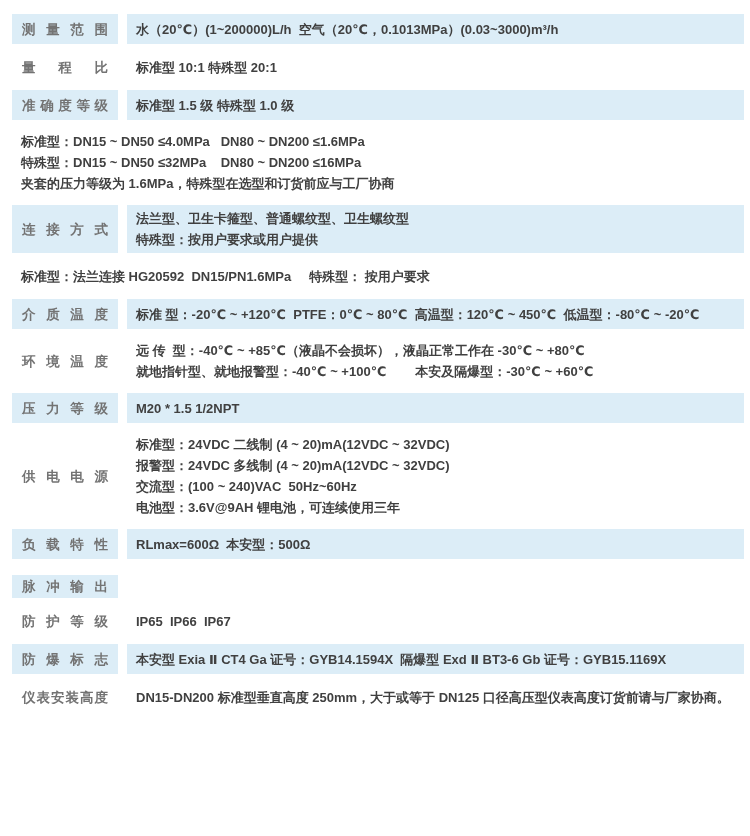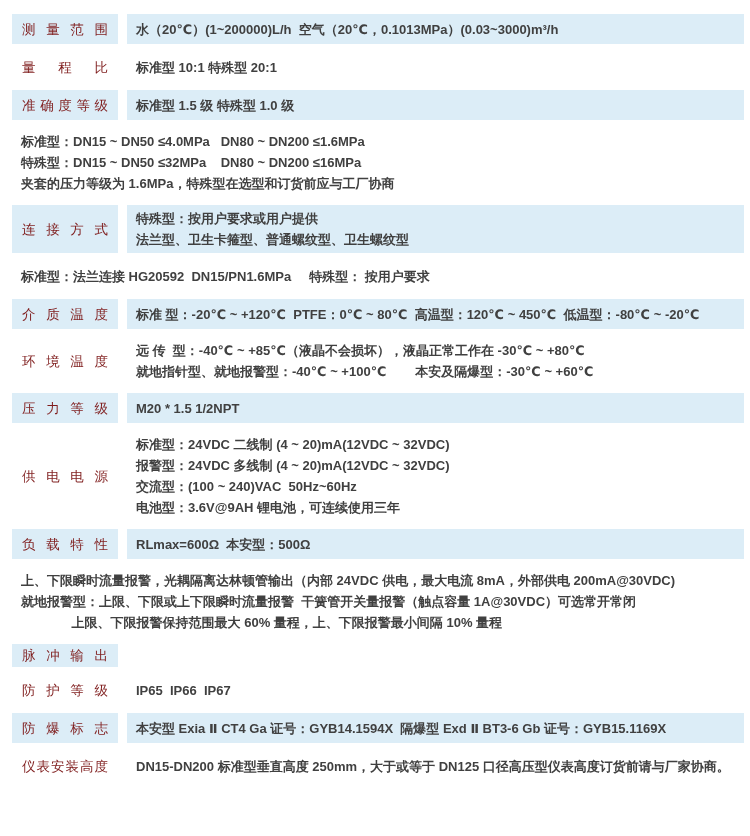--- a/index.html
+++ b/index.html
@@ -40,22 +40,22 @@
     flex: 0 0 106px;
     display: flex;
     align-items: center;
     box-sizing: border-box;
     padding: 3px 10px;
   }
   .label-text {
     display: block;
     width: 100%;
     font-size: 13.5px;
-    font-weight: 400;
-    color: #7f1d1d;
+    font-weight: 700;
+    color: #737373;
     text-align: justify;
     text-align-last: justify;
     line-height: 17px;
   }
   .value-cell {
     flex: 1 1 auto;
     display: flex;
     flex-direction: column;
     justify-content: center;
     box-sizing: border-box;
@@ -104,22 +104,22 @@
           <div class="line">标准型：DN15 ~ DN50 ≤4.0MPa   DN80 ~ DN200 ≤1.6MPa</div>
           <div class="line">特殊型：DN15 ~ DN50 ≤32MPa    DN80 ~ DN200 ≤16MPa</div>
           <div class="line">夹套的压力等级为 1.6MPa，特殊型在选型和订货前应与工厂协商</div>
         </div>
   </div>
       <div class="row hl">
     <div class="label-cell">
       <span class="label-text">连接方式</span>
     </div>
     <div class="value-cell">
+          <div class="line">法兰型、卫生卡箍型、普通螺纹型、卫生螺纹型</div>
           <div class="line">特殊型：按用户要求或用户提供</div>
-          <div class="line">法兰型、卫生卡箍型、普通螺纹型、卫生螺纹型</div>
         </div>
   </div>
       <div class="row">
     <div class="value-cell">
           <div class="line">标准型：法兰连接 HG20592  DN15/PN1.6MPa     特殊型： 按用户要求</div>
         </div>
   </div>
       <div class="row hl">
     <div class="label-cell">
       <span class="label-text">介质温度</span>
@@ -158,25 +158,20 @@
   </div>
       <div class="row hl">
     <div class="label-cell">
       <span class="label-text">负载特性</span>
     </div>
     <div class="value-cell">
           <div class="line">RLmax=600Ω  本安型：500Ω</div>
         </div>
   </div>
       <div class="row">
-    <div class="value-cell">
-          <div class="line">上、下限瞬时流量报警，光耦隔离达林顿管输出（内部 24VDC 供电，最大电流 8mA，外部供电 200mA@30VDC)</div>
-          <div class="line">就地报警型：上限、下限或上下限瞬时流量报警  干簧管开关量报警（触点容量 1A@30VDC）可选常开常闭</div>
-          <div class="line">              上限、下限报警保持范围最大 60% 量程，上、下限报警最小间隔 10% 量程</div>
-        </div>
   </div>
       <div class="row hl">
     <div class="label-cell">
       <span class="label-text">脉冲输出</span>
     </div>
   </div>
       <div class="row">
     <div class="label-cell">
       <span class="label-text">防护等级</span>
     </div>

